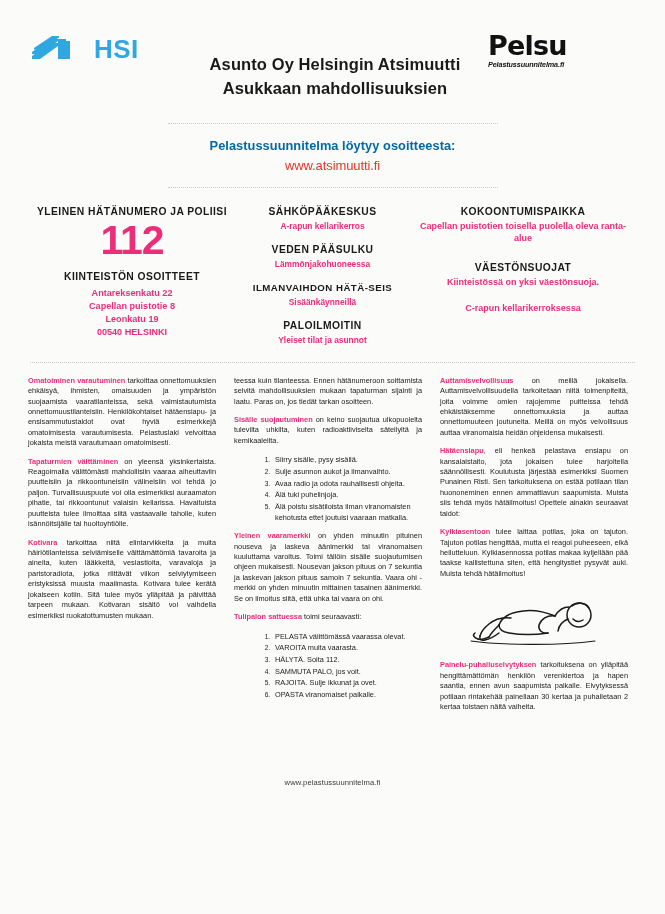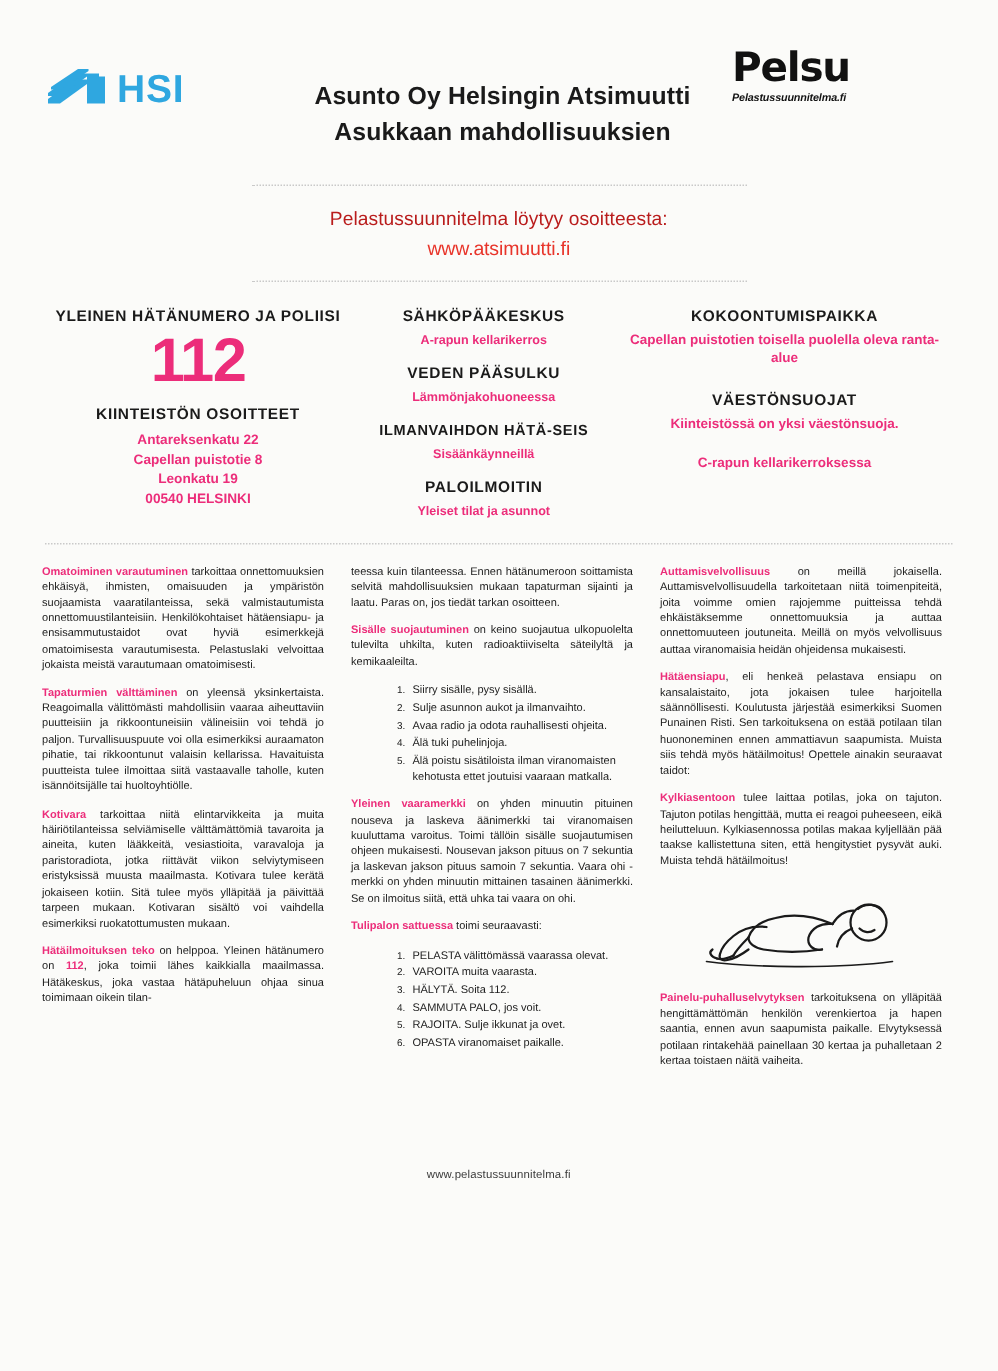--- a/index.html
+++ b/index.html
@@ -16,22 +16,22 @@
 
   .page { position: relative; width: 665px; height: 914px; }
 
   
   .header {
     position: relative;
     height: 105px;
   }
   .hsi-logo {
     position: absolute;
-    left: 28px; top: 44px;
-    display: flex; align-items: center; gap: 6px;
+    left: 28px; top: 34px;
+    display: flex; align-items: center; gap: 22px;
   }
   .hsi-mark { width: 44px; height: 30px; display: block; }
   .hsi-text {
     font-family: "Liberation Sans", sans-serif;
     font-weight: bold;
     font-size: 26px;
     color: #2fa7e0;
     letter-spacing: 0.5px;
     line-height: 1;
   }
@@ -81,22 +81,22 @@
     margin: 0 auto;
     border-top: 1px dotted #c9c9c9;
   }
   .rule-top { width: 330px; margin-top: 18px; }
   .rule-mid { width: 330px; margin-top: 14px; }
 
   
   .plan-block { text-align: center; margin-top: 14px; }
   .plan-title {
     font-size: 12.8px;
-    font-weight: normal;
-    color: #b91c1c;
+    font-weight: bold;
+    color: #0369a1;
     letter-spacing: 0.05px;
   }
   .plan-url {
     font-size: 13px;
     color: #e8342a;
     margin-top: 5px;
     letter-spacing: -0.1px;
   }
 
   
@@ -289,21 +289,20 @@
   </div>
 
   <div class="sep"></div>
 
   <div class="body-row">
 
     <div class="body-col">
       <p class="para"><span class="lead">Omatoiminen varautuminen</span><span> tarkoittaa onnettomuuksien ehkäisyä, ihmisten, omaisuuden ja ympäristön suojaamista vaaratilanteissa, sekä valmistautumista onnettomuustilanteisiin. Henkilökohtaiset hätäensiapu- ja ensisammutustaidot ovat hyviä esimerkkejä omatoimisesta varautumisesta. Pelastuslaki velvoittaa jokaista meistä varautumaan omatoimisesti.</span></p>
       <p class="para"><span class="lead">Tapaturmien välttäminen</span><span> on yleensä yksinkertaista. Reagoimalla välittömästi mahdollisiin vaaraa aiheuttaviin puutteisiin ja rikkoontuneisiin välineisiin voi tehdä jo paljon. Turvallisuuspuute voi olla esimerkiksi auraamaton pihatie, tai rikkoontunut valaisin kellarissa. Havaituista puutteista tulee ilmoittaa siitä vastaavalle taholle, kuten isännöitsijälle tai huoltoyhtiölle.</span></p>
       <p class="para"><span class="lead">Kotivara</span><span> tarkoittaa niitä elintarvikkeita ja muita häiriötilanteissa selviämiselle välttämättömiä tavaroita ja aineita, kuten lääkkeitä, vesiastioita, varavaloja ja paristoradiota, jotka riittävät viikon selviytymiseen eristyksissä muusta maailmasta. Kotivara tulee kerätä jokaiseen kotiin. Sitä tulee myös ylläpitää ja päivittää tarpeen mukaan. Kotivaran sisältö voi vaihdella esimerkiksi ruokatottumusten mukaan.</span></p>
-      <p class="para"><span class="lead">Hätäilmoituksen teko</span><span> on helppoa. Yleinen hätänumero on </span><span class="num112">112</span><span>, joka toimii lähes kaikkialla maailmassa. Hätäkeskus, joka vastaa hätäpuheluun ohjaa sinua toimimaan oikein tilan-</span></p>
     </div>
 
     <div class="body-col">
       <p class="para"><span>teessa kuin tilanteessa. Ennen hätänumeroon soittamista selvitä mahdollisuuksien mukaan tapaturman sijainti ja laatu. Paras on, jos tiedät tarkan osoitteen.</span></p>
       <p class="para"><span class="lead">Sisälle suojautuminen</span><span> on keino suojautua ulkopuolelta tulevilta uhkilta, kuten radioaktiiviselta säteilyltä ja kemikaaleilta.</span></p>
       <ol class="steps">
         <li>Siirry sisälle, pysy sisällä.</li>
         <li>Sulje asunnon aukot ja ilmanvaihto.</li>
         <li>Avaa radio ja odota rauhallisesti ohjeita.</li>
         <li>Älä tuki puhelinjoja.</li>

